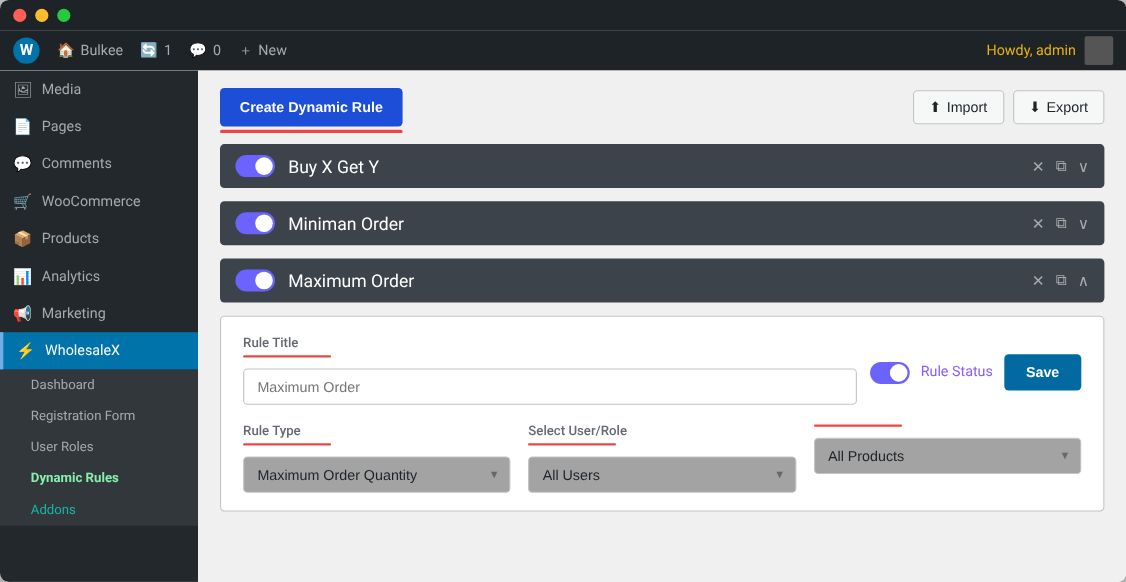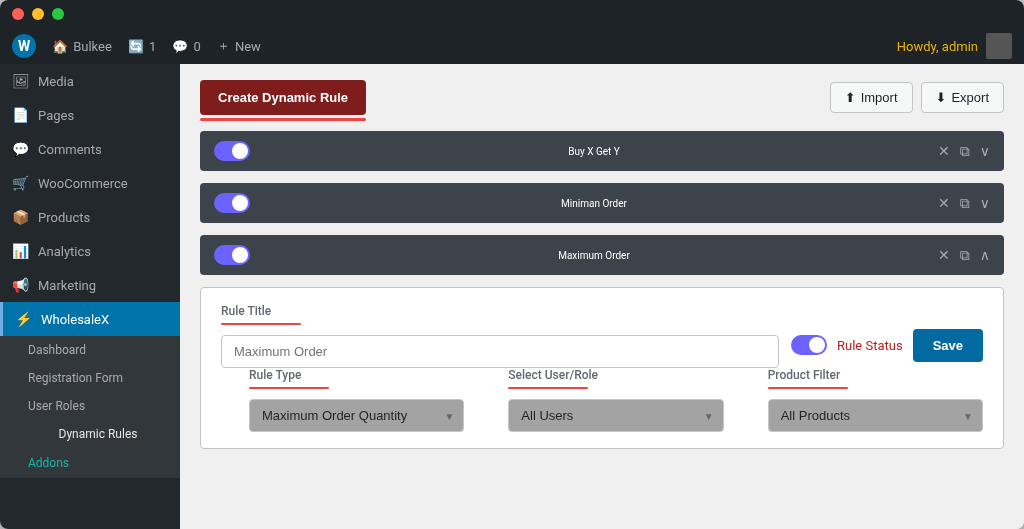--- a/index.html
+++ b/index.html
@@ -121,21 +121,21 @@
       background: #32373c;
     }
     .sidebar-sub-item {
       display: flex;
       align-items: center;
       padding: 7px 12px 7px 28px;
       color: #a7aaad;
       cursor: pointer;
       font-size: 12px;
     }
-    .sidebar-sub-item.active { color: #e5e5e5; font-weight: 400; justify-content: center; }
+    .sidebar-sub-item.active { color: #86efac; font-weight: 700; }
     .sidebar-addons {
       padding: 8px 12px 8px 28px;
       color: #14b8a6;
       font-size: 12px;
       cursor: pointer;
     }
 
     
     .content {
       flex: 1;
@@ -148,21 +148,21 @@
     }
 
     
     .content-topbar {
       display: flex;
       align-items: center;
       justify-content: space-between;
       margin-bottom: 4px;
     }
     .btn-create {
-      background: #7f1d1d;
+      background: #1d4ed8;
       color: #fff;
       border: none;
       padding: 10px 18px;
       border-radius: 4px;
       font-size: 13px;
       font-weight: 600;
       cursor: pointer;
       display: flex; align-items: center; gap: 6px;
     }
     .btn-import, .btn-export {
@@ -182,23 +182,22 @@
       background: #3c434a;
       border-radius: 4px;
       padding: 10px 14px;
       display: flex;
       align-items: center;
       gap: 12px;
       color: #fff;
     }
     .rule-row-label {
       flex: 1;
-      font-size: 10px;
+      font-size: 16px;
       color: #fff;
-      text-align: center;
     }
     .rule-actions {
       display: flex;
       align-items: center;
       gap: 10px;
       color: #a7aaad;
     }
     .rule-actions span { cursor: pointer; font-size: 14px; }
 
     
@@ -222,23 +221,23 @@
 
     
     .detail-section {
       background: #fff;
       border-radius: 4px;
       border: 1px solid #c3c4c7;
       padding: 16px 20px;
     }
     .detail-row {
       display: flex;
-      align-items: center;
+      align-items: flex-start;
       gap: 12px;
-      margin-bottom: 0;
+      margin-bottom: 16px;
     }
     .detail-title-area { flex: 1; }
     .field-label {
       font-size: 12px;
       color: #646970;
       margin-bottom: 5px;
       font-weight: 500;
     }
     .text-input {
       width: 100%;
@@ -248,37 +247,37 @@
       font-size: 13px;
       color: #a7aaad;
       outline: none;
     }
     .rule-status-area {
       display: flex;
       align-items: center;
       gap: 10px;
       white-space: nowrap;
     }
-    .rule-status-label { font-size: 13px; color: #b91c1c; }
+    .rule-status-label { font-size: 13px; color: #8b5cf6; }
     .btn-save {
       background: #0369a1;
       color: #fff;
       border: none;
       padding: 9px 20px;
       border-radius: 4px;
       font-size: 13px;
       font-weight: 600;
       cursor: pointer;
     }
 
     .bottom-row {
       display: flex;
       gap: 16px;
     }
-    .bottom-field { flex: 1; margin-left: 28px; }
+    .bottom-field { flex: 1; }
     .select-wrapper {
       position: relative;
     }
     .select-input {
       width: 100%;
       border: 1px solid #c3c4c7;
       border-radius: 4px;
       padding: 8px 12px;
       font-size: 13px;
       color: #1d2327;
@@ -492,21 +491,20 @@
             <div class="label-underline"></div>
             <div class="select-wrapper">
               <select class="select-input">
                 <option value="All Users">All Users</option>
               </select>
               <span class="select-arrow">▼</span>
             </div>
           </div>
 
           <div class="bottom-field">
-            <div class="field-label">Product Filter</div>
             <div class="label-underline"></div>
             <div class="select-wrapper">
               <select class="select-input">
                 <option value="All Products">All Products</option>
               </select>
               <span class="select-arrow">▼</span>
             </div>
           </div>
         </div>
       </div>

